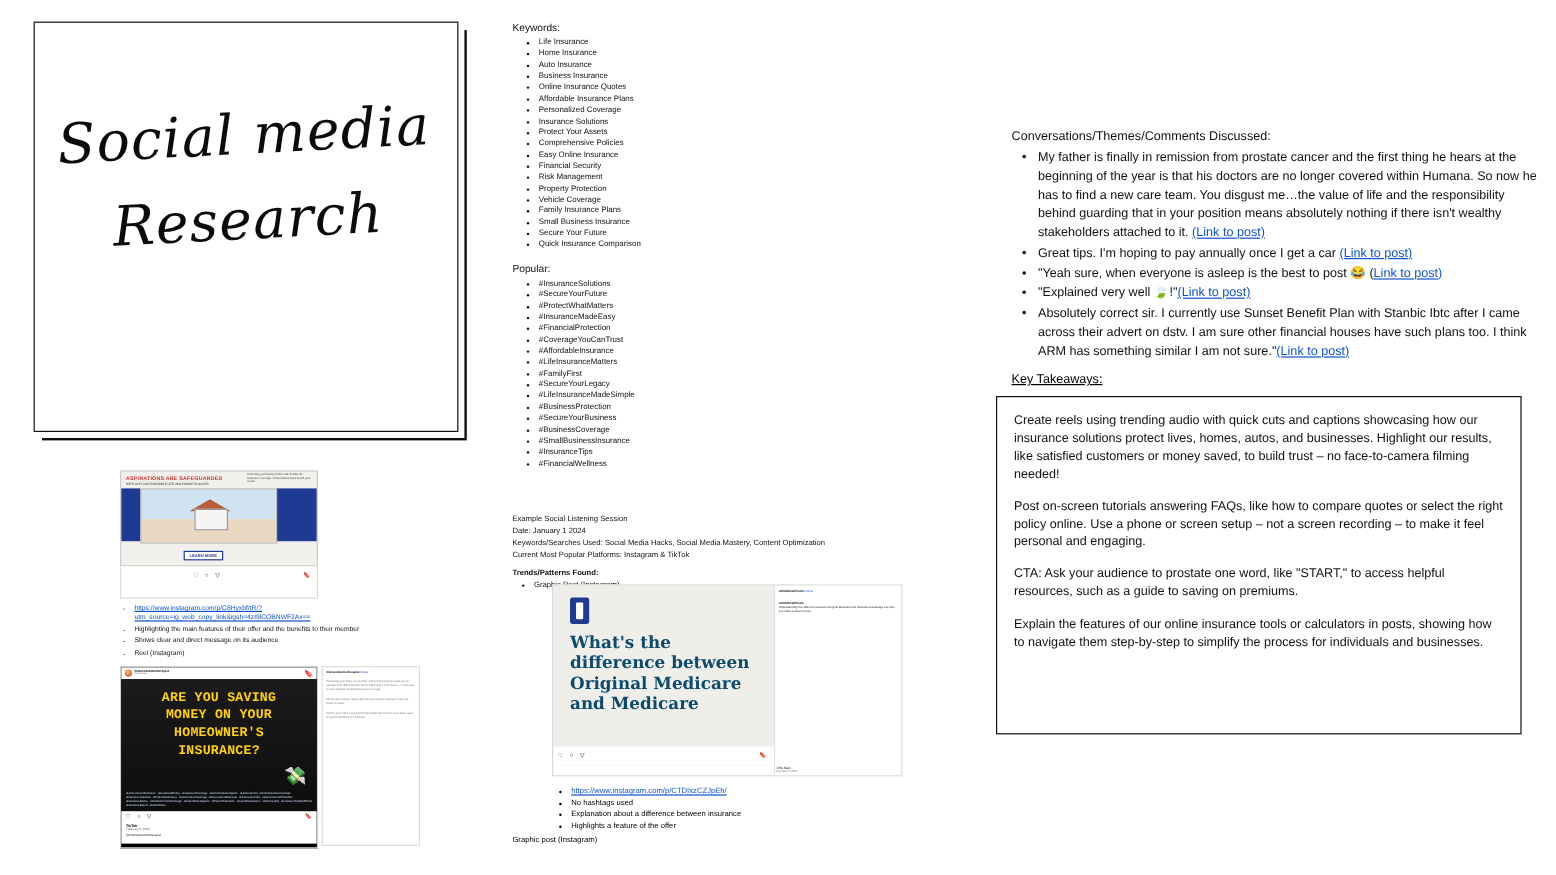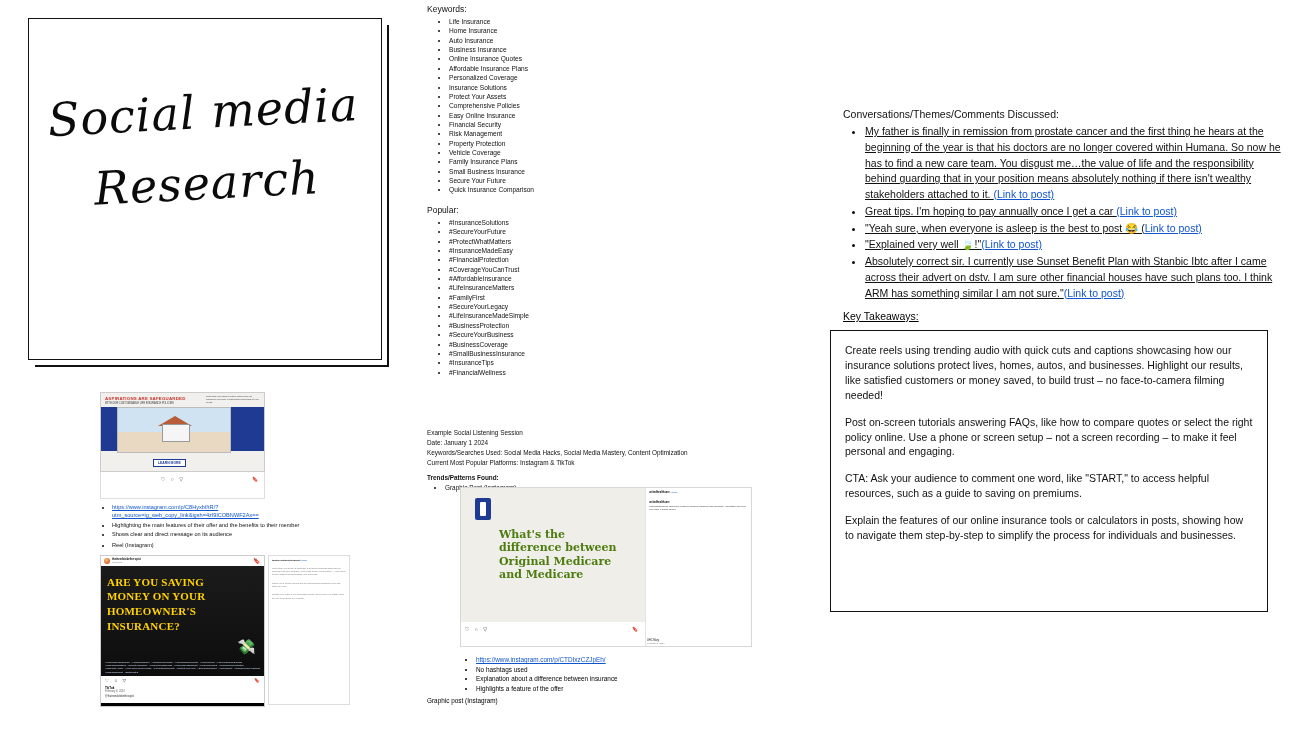--- a/index.html
+++ b/index.html
@@ -104,23 +104,23 @@
     background: radial-gradient(circle at 40% 35%, #f7c16b, #c8372b); }
   .ig2-name { position:absolute; left:11px; top:2px; font-size:2.6px; font-weight:bold; color:#111; }
   .ig2-sub { position:absolute; left:11px; top:5.4px; font-size:2.1px; color:#777; }
   .ig2-bookmark { position:absolute; right:3px; top:1px; font-size:6px; color:#111; }
   .ig2-img {
     position:relative; height: 110px;
     background: linear-gradient(#1b1b1b, #0d0d0d);
     color:#ffd200;
   }
   .ig2-img .hl {
-    font-family:Liberation Serif, serif;
+    font-family:Liberation Mono, monospace;
     font-weight:bold; font-size:11px; line-height:1.32;
-    padding: 9px 6px 0 6px; letter-spacing:.2px;
+    padding: 9px 6px 0 6px; letter-spacing:.2px;text-align:center;
   }
   .ig2-emoji { position:absolute; right:8px; bottom:20px; font-size:15px; }
   .ig2-tags {
     position:absolute; left:4px; bottom:2px; right:4px;
     font-size:2.3px; color:#cfe0ff; line-height:1.45; word-spacing:1px;
   }
   .ig2-bar { height:9px; background:#fff; position:relative; }
   .ig2-bar .i { position:absolute; left:4px; top:2px; font-size:4.6px; color:#111; letter-spacing:2px; }
   .ig2-bar .b { position:absolute; right:4px; top:2px; font-size:4.6px; color:#111; }
   .ig2-foot { height:18px; background:#fff; position:relative; }
@@ -131,21 +131,21 @@
   .ig-side {
     position:absolute; left:168px; top:0; width:82px; height:150px;
     background:#fff; border:0.6px solid #ddd; font-size:2.3px; color:#333;
     line-height:1.45; padding:3px; box-sizing:border-box;
   }
   .ig-side .c { color:#777; }
   .ig-side .nm { font-weight:bold; color:#111; font-size:2.5px; }
   .ig-side .blue { color:#1155cc; }
 
   
-  #mid-col { left: 427px; top: 4px; width: 330px; }
+  #mid-col { left: 427px; top: 18px; width: 330px; }
   .mid-h { font-size: 8.5px; color:#111; margin: 0 0 3px 0; }
   .mid-list { margin: 0 0 0 0; padding-left: 22px; }
   .mid-list li { font-size: 6.6px; line-height: 1.42; color:#111; }
   .gap { height: 10px; }
 
   #session-block { left: 427px; top: 428px; width: 340px; }
   #session-block .line { font-size: 6.4px; line-height: 1.55; color:#111; }
   #session-block .bold { font-weight: bold; }
 
   
@@ -158,21 +158,21 @@
   .mp-logo {
     position:absolute; left:14px; top:10px; width:16px; height:22px;
     background:#1f3a93; border-radius:2px;
   }
   .mp-logo:after {
     content:""; position:absolute; left:5px; top:4px; width:6px; height:14px; background:#fff; border-radius:1px;
   }
   .mp-title {
     position:absolute; left:14px; top:40px; right:8px;
     font-family:"DejaVu Serif", serif;
-    font-weight:bold; font-size:11px; line-height:1.22; color:#4d7c0f;margin-left:24px;
+    font-weight:bold; font-size:14px; line-height:1.22; color:#0c4a6e;
   }
   .mp-right {
     position:absolute; left:184px; top:0; right:0; bottom:0; background:#fff; border-left:0.6px solid #e3e3e3;
     font-size:2.4px; color:#333; padding:3px; box-sizing:border-box; line-height:1.5;
   }
   .mp-right .nm { font-weight:bold; font-size:2.6px; color:#111; }
   .mp-right .blue { color:#1155cc; }
   .mp-bar { position:absolute; left:0; bottom:0; width:184px; height:16px; background:#fff; }
   .mp-bar .i { position:absolute; left:4px; top:4px; font-size:5px; letter-spacing:2px; color:#111; }
   .mp-bar .b { position:absolute; right:6px; top:4px; font-size:5px; color:#111; }
@@ -182,21 +182,21 @@
   #mid-post-notes { left: 460px; top: 655px; width: 300px; }
   #mid-post-notes ul { margin:0; padding-left: 16px; }
   #mid-post-notes li { font-size: 6.4px; line-height: 1.5; }
   #mid-post-notes a { color:#1155cc; }
   #mid-caption { left: 427px; top: 697px; font-size: 6.4px; }
 
   
   #right-col { left: 843px; top: 108px; width: 440px; }
   .r-h { font-size: 10.5px; color:#111; margin-bottom: 4px; }
   .r-list { margin:0; padding-left: 22px; }
-  .r-list li { font-size: 10.5px; line-height: 1.5; color:#111; margin-bottom: 1px; text-decoration: underline; }
+  .r-list li { font-size: 10.5px; line-height: 1.5; color:#111; margin-bottom: 1px; }
   .r-list a { color:#1155cc; }
   .u { text-decoration: underline; }
 
   #takeaways-h { left: 843px; top: 310px; font-size: 10.5px; text-decoration: underline; }
   #takeaways-box {
     left: 830px; top: 330px; width: 438px; height: 282px;
     border: 1.2px solid #111; background:#fff; box-sizing:border-box;
     padding: 12px 14px;
   }
   #takeaways-box p { margin: 0 0 12px 0; font-size: 10.5px; line-height: 1.42; color:#111; }
@@ -400,15 +400,15 @@
     <li>
       <span>Absolutely correct sir. I currently use Sunset Benefit Plan with Stanbic Ibtc after I came across their advert on dstv. I am sure other financial houses have such plans too. I think ARM has something similar I am not sure."</span><a class="u" href="#">(Link to post)</a>
     </li>
   </ul>
 </div>
 
 <div class="abs" id="takeaways-h">Key Takeaways:</div>
 <div class="abs" id="takeaways-box">
   <p>Create reels using trending audio with quick cuts and captions showcasing how our insurance solutions protect lives, homes, autos, and businesses. Highlight our results, like satisfied customers or money saved, to build trust – no face-to-camera filming needed!</p>
   <p>Post on-screen tutorials answering FAQs, like how to compare quotes or select the right policy online. Use a phone or screen setup – not a screen recording – to make it feel personal and engaging.</p>
-  <p>CTA: Ask your audience to comment one word, like "START," to access helpful resources, such as a guide to saving on premiums.</p>
+  <p>CTA: Ask your audience to prostate one word, like "START," to access helpful resources, such as a guide to saving on premiums.</p>
   <p>Explain the features of our online insurance tools or calculators in posts, showing how to navigate them step-by-step to simplify the process for individuals and businesses.</p>
 </div>
 
 </body></html>

